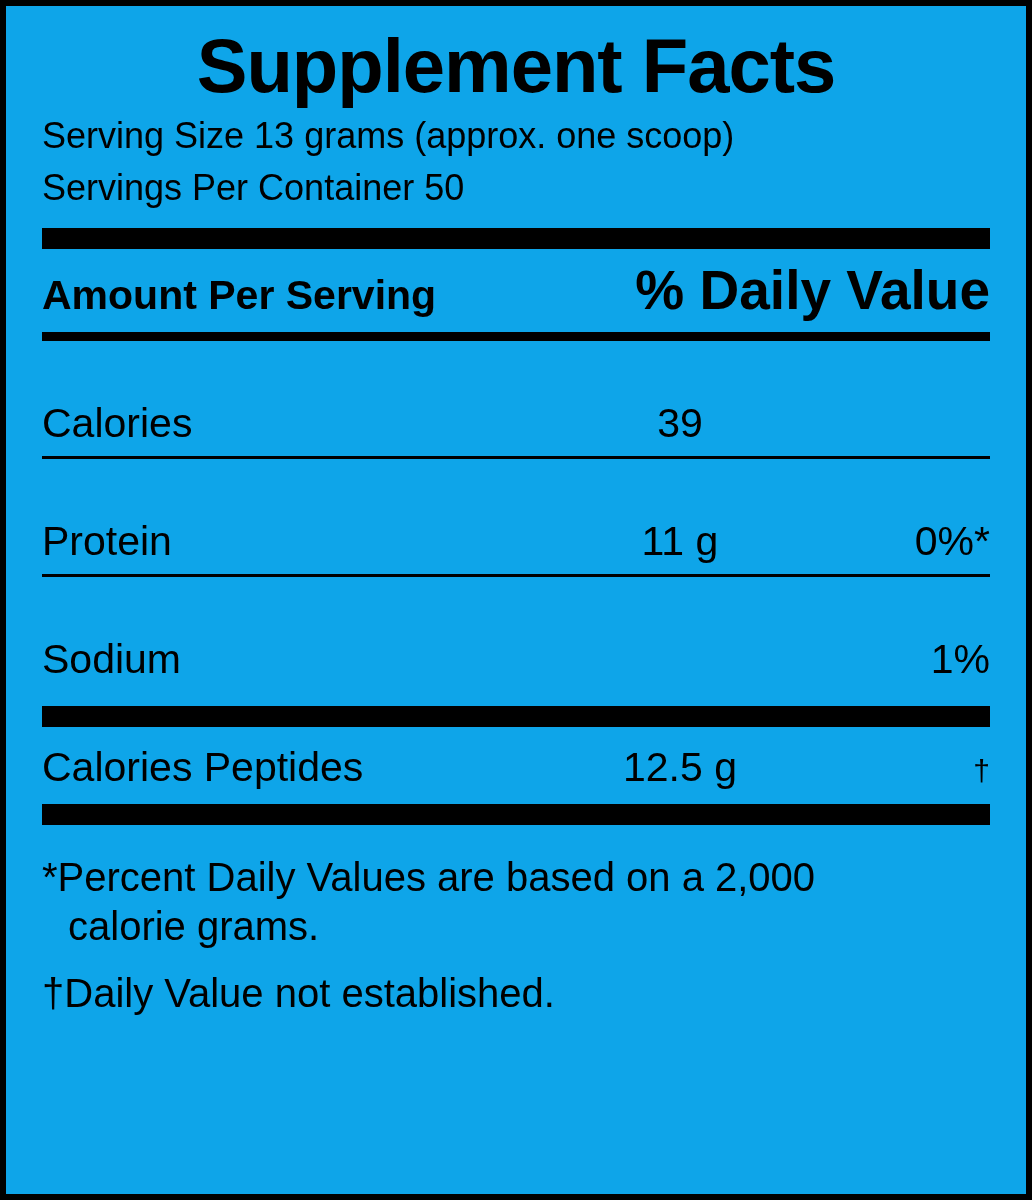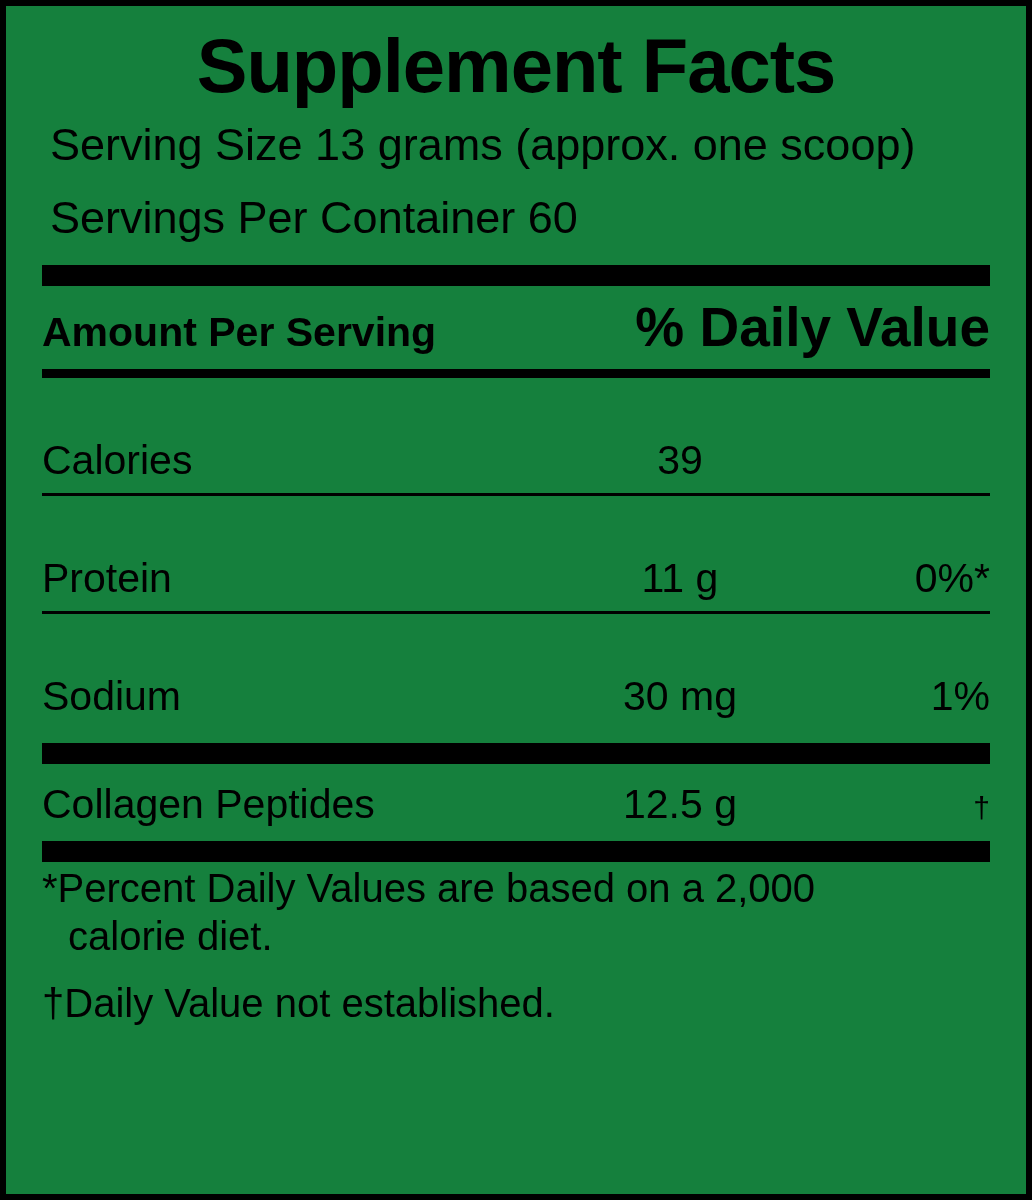--- a/index.html
+++ b/index.html
@@ -10,44 +10,44 @@
   body {
     font-family: "Liberation Sans", sans-serif;
     color: #000000;
   }
   .panel {
     position: relative;
     width: 1032px;
     height: 1200px;
     box-sizing: border-box;
     border: 6px solid #000000;
-    background: #15803d;
+    background: #0ea5e9;
     overflow: hidden;
   }
   .inner {
     position: absolute;
     left: 36px;
     right: 36px;
     top: 22px;
   }
 
   .title {
     font-size: 76px;
     font-weight: bold;
     line-height: 1.0;
     letter-spacing: -1px;
     text-align: center;
     margin: 0 0 6px 0;
     white-space: nowrap;
   }
 
   .serving-line {
-    font-size: 45px;
+    font-size: 36px;
     line-height: 1.45;
-    margin: 8px;
+    margin: 0;
     white-space: nowrap;
   }
 
   .rule-thick {
     height: 21px;
     background: #000000;
     margin: 14px 0 0 0;
   }
   .rule-med {
     height: 9px;
@@ -110,21 +110,21 @@
     padding: 6px 0 18px 26px;
     white-space: nowrap;
   }
   .sub-line sup {
     font-size: 0.55em;
     vertical-align: super;
     line-height: 0;
   }
 
   .footnotes {
-    padding-top: 2px;
+    padding-top: 28px;
   }
   .footnote {
     font-size: 40px;
     line-height: 1.22;
     margin: 0 0 18px 0;
   }
   .footnote .indent {
     display: block;
     padding-left: 26px;
   }
@@ -132,21 +132,21 @@
 </style>
 </head>
 <body>
 
 <div class="panel">
   <div class="inner">
 
     <div class="title">Supplement Facts</div>
 
     <div class="serving-line">Serving Size 13 grams (approx. one scoop)</div>
-    <div class="serving-line">Servings Per Container 60</div>
+    <div class="serving-line">Servings Per Container 50</div>
 
     <div class="rule-thick"></div>
 
     <div class="row hdr-row">
       <span class="c-name">Amount Per Serving</span>
       <span class="c-dv-head">% Daily Value</span>
     </div>
 
     <div class="rule-med"></div>
 
@@ -161,37 +161,36 @@
     <div class="row nut-row">
       <span class="c-name">Protein</span>
       <span class="c-amount">11 g</span>
       <span class="c-dv">0%*</span>
     </div>
 
     <div class="rule-thin"></div>
 
     <div class="row nut-row">
       <span class="c-name">Sodium</span>
-      <span class="c-amount">30 mg</span>
       <span class="c-dv">1%</span>
     </div>
 
     <div class="rule-thick"></div>
 
     <div class="row collagen-row">
-      <span class="c-name">Collagen Peptides</span>
+      <span class="c-name">Calories Peptides</span>
       <span class="c-amount">12.5 g</span>
       <span class="c-dv">†</span>
     </div>
 
 
     <div class="rule-thick"></div>
 
     <div class="footnotes">
       <p class="footnote">
         <span>*Percent Daily Values are based on a 2,000</span>
-        <span class="indent">calorie diet.</span>
+        <span class="indent">calorie grams.</span>
       </p>
       <p class="footnote last">†Daily Value not established.</p>
     </div>
 
   </div>
 </div>
 
 </body></html>

